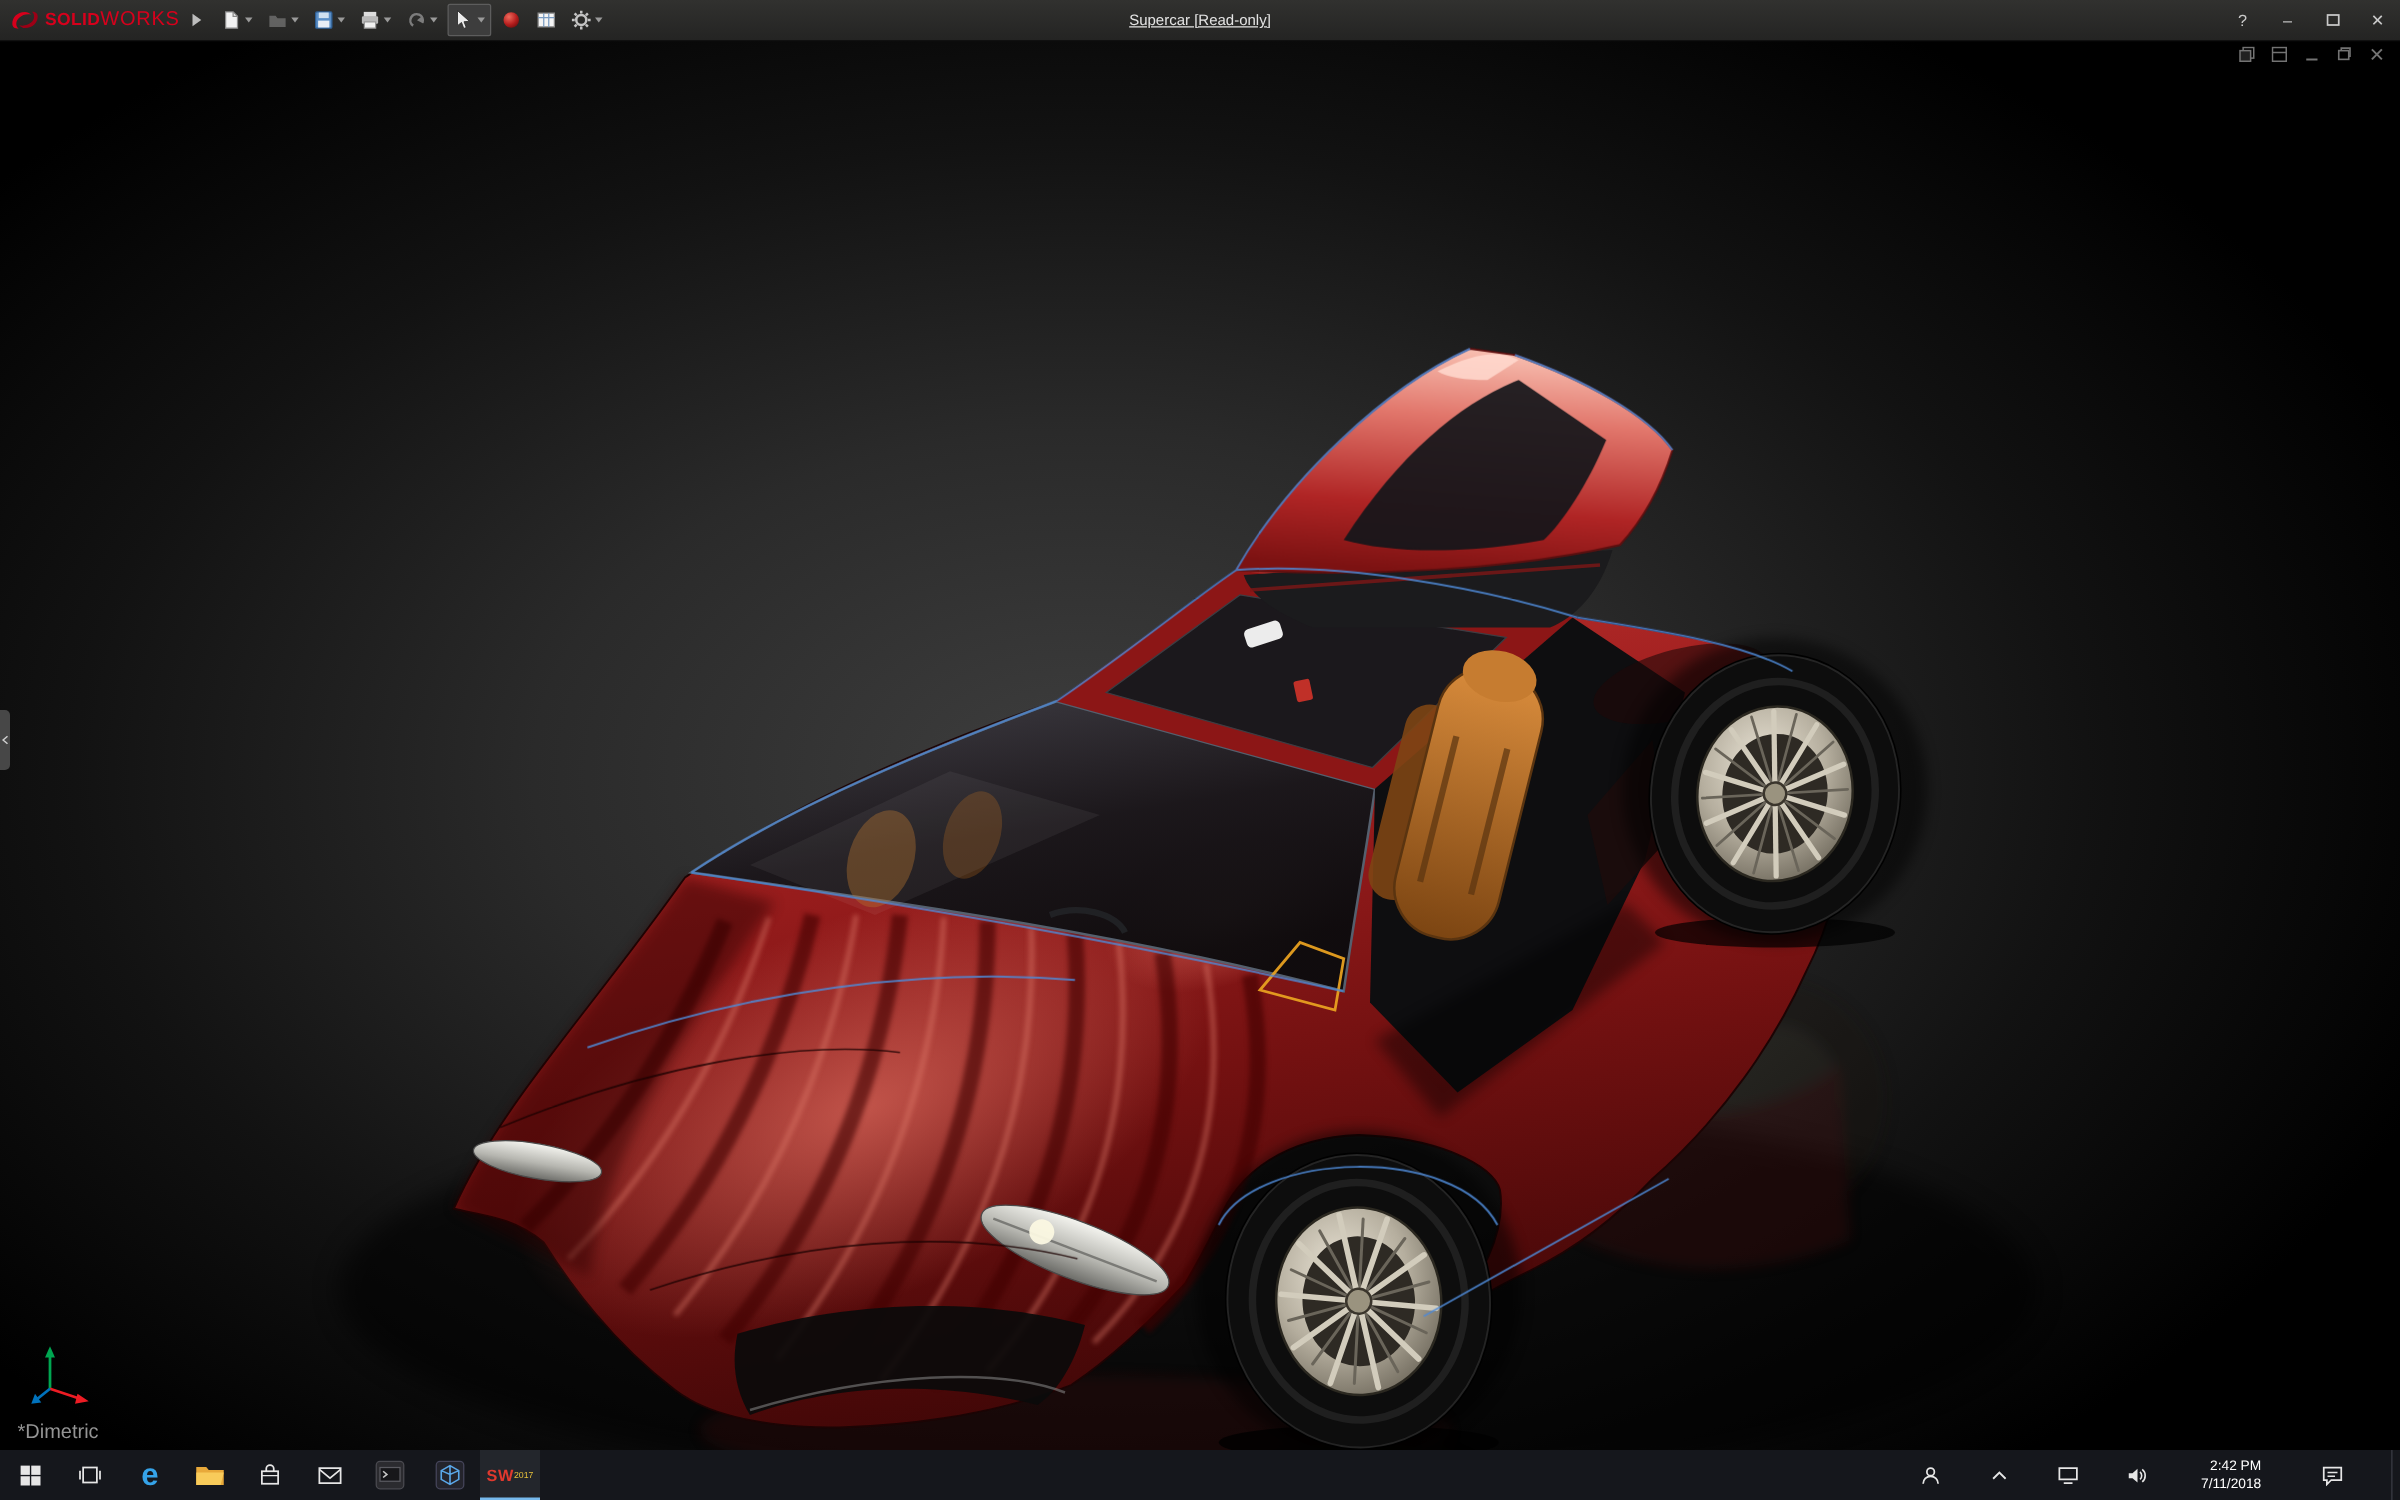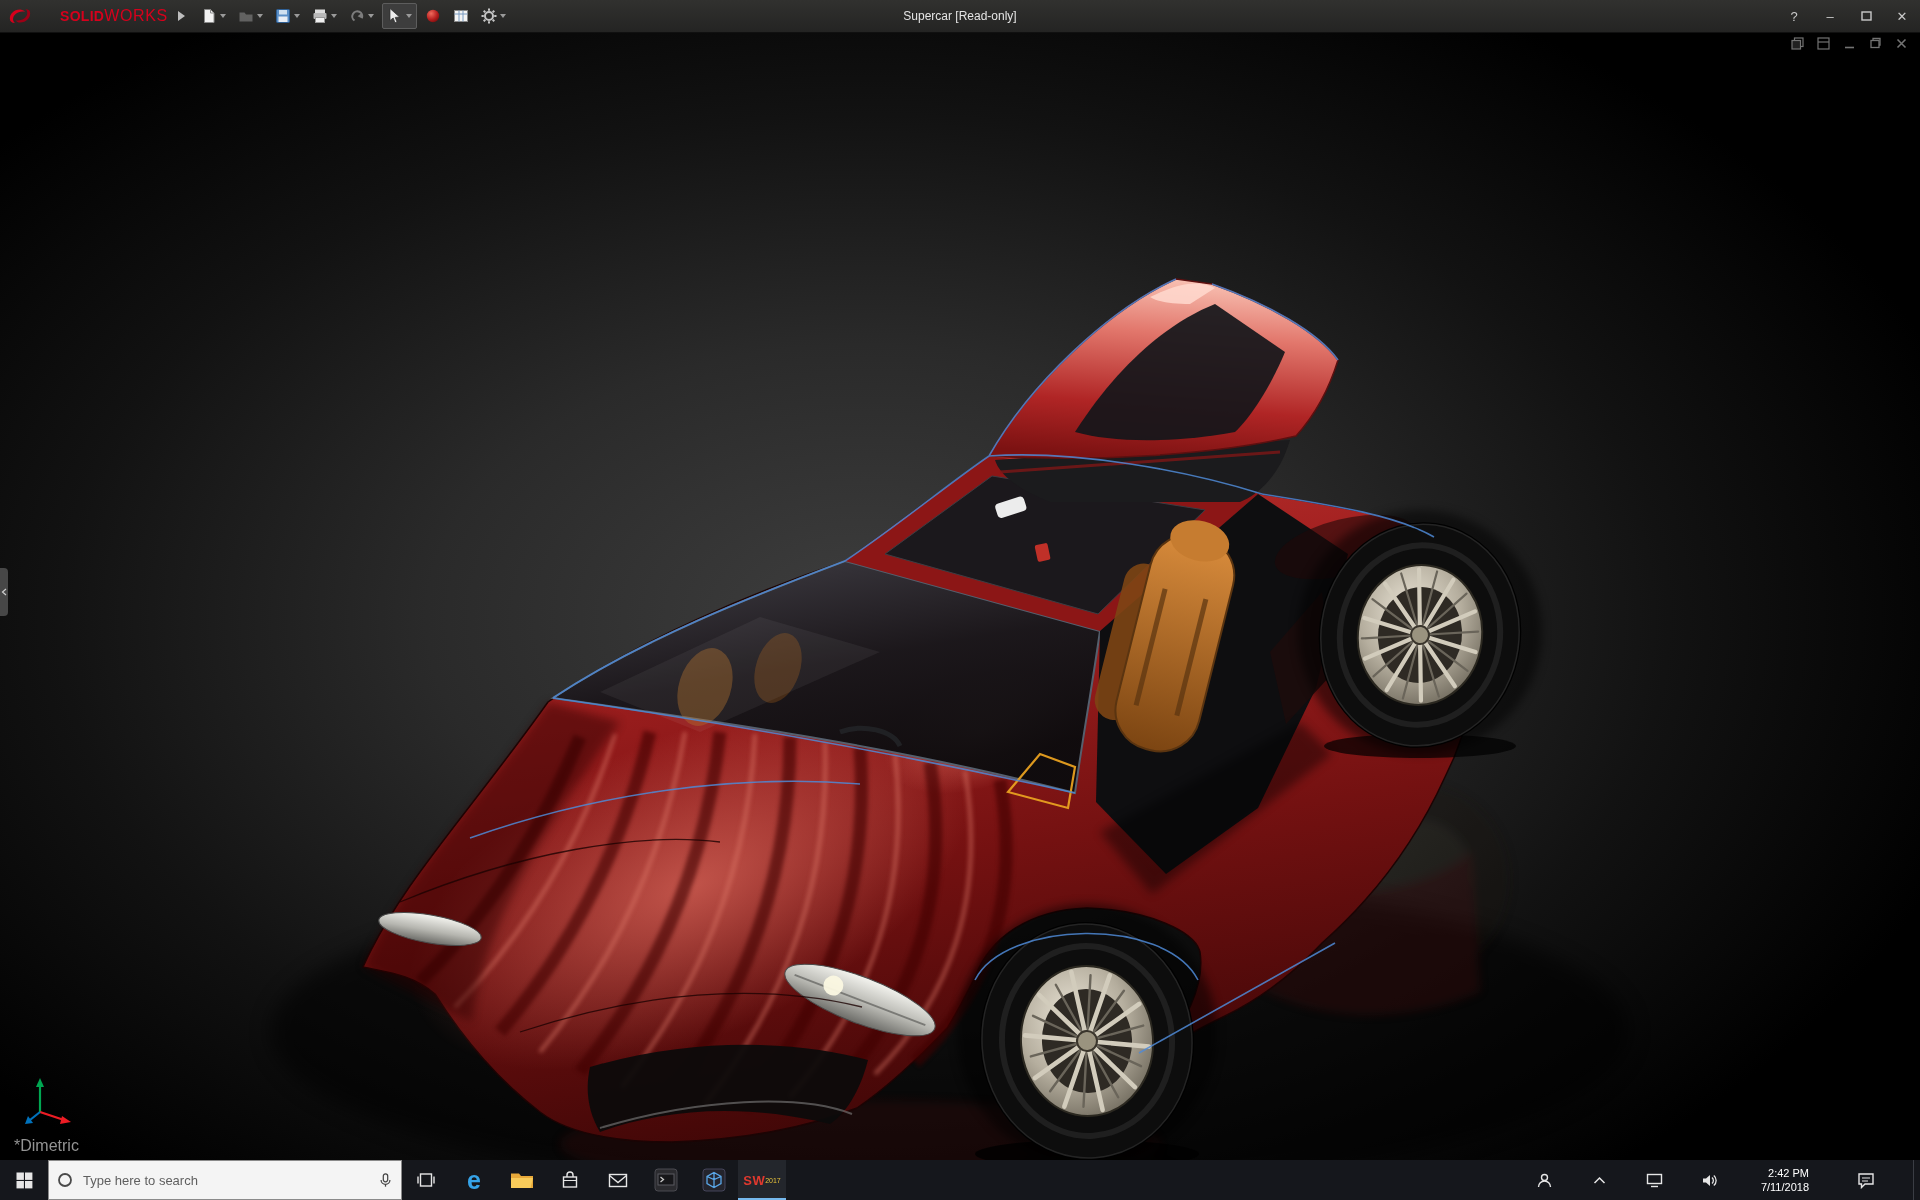--- a/index.html
+++ b/index.html
@@ -4,30 +4,30 @@
 <style>
   html,body{margin:0;padding:0;background:#000;}
   .screen{position:relative;width:1920px;height:1200px;overflow:hidden;
           font-family:"Liberation Sans",sans-serif;background:#000;user-select:none;}
 
   
   .titlebar{position:absolute;top:0;left:0;right:0;height:32px;
             background:linear-gradient(#31312f,#242423);
             border-bottom:1px solid #101010;display:flex;align-items:center;z-index:30;}
   .brand{display:flex;align-items:center;gap:4px;padding:0 6px 0 8px;}
-  .brand-solid{color:#d6001c;font-weight:bold;font-size:14px;letter-spacing:.3px;margin-left:24px;}
+  .brand-solid{color:#d6001c;font-weight:bold;font-size:14px;letter-spacing:.3px;}
   .brand-works{color:#d6001c;font-weight:normal;font-size:16px;letter-spacing:.6px;}
   .flyout-arrow{width:0;height:0;border-top:5px solid transparent;border-bottom:5px solid transparent;
                 border-left:7px solid #bdbdbd;margin:0 10px 0 4px;}
   .tbtn{height:24px;display:flex;align-items:center;gap:3px;padding:0 4px;margin:0 2px;border-radius:2px;}
   .tbtn.pressed{border:1px solid #5d5d5d;background:#3d3d3d;}
   .caret{width:0;height:0;border-left:3.5px solid transparent;border-right:3.5px solid transparent;
          border-top:4px solid #9a9a9a;}
   .title-center{position:absolute;left:50%;top:0;transform:translateX(-50%);height:32px;
-                display:flex;align-items:center;color:#e4e4e4;font-size:12px;}
+                display:flex;align-items:center;color:#e4e4e4;font-size:12px;text-decoration:underline;}
   .winbtns{margin-left:auto;display:flex;align-items:stretch;height:100%;}
   .winbtn{width:36px;display:flex;align-items:center;justify-content:center;color:#c9c9c9;font-size:13px;}
 
   
   .viewport{position:absolute;top:32px;left:0;width:1920px;height:1128px;
             background:radial-gradient(1150px 720px at 45% 52%, #3e3e3e 0%, #2a2a2a 38%, #121212 70%, #000 100%);}
   .docbtns{position:absolute;top:5px;right:12px;display:flex;gap:13px;align-items:center;opacity:.8;z-index:5;}
   .collapse-tab{position:absolute;left:0;top:536px;width:8px;height:48px;background:#474747;
                 border-radius:0 4px 4px 0;display:flex;align-items:center;justify-content:center;
                 color:#bbb;font-size:8px;z-index:5;}
@@ -447,31 +447,20 @@
   <div class="taskbar">
     <div class="tb-item">
       <svg width="17" height="17" viewBox="0 0 17 17">
         <rect x="0.5" y="0.5" width="7.4" height="7.4" fill="#e6e6e6"></rect>
         <rect x="9" y="0.5" width="7.4" height="7.4" fill="#e6e6e6"></rect>
         <rect x="0.5" y="9" width="7.4" height="7.4" fill="#e6e6e6"></rect>
         <rect x="9" y="9" width="7.4" height="7.4" fill="#e6e6e6"></rect>
       </svg>
     </div>
 
-    <div class="search">
-      <svg width="16" height="16" viewBox="0 0 16 16">
-        <circle cx="8" cy="8" r="6" fill="none" stroke="#4a4a4a" stroke-width="1.8"></circle>
-      </svg>
-      <input type="text" placeholder="Type here to search" style="">
-      <svg width="15" height="17" viewBox="0 0 17 17">
-        <rect x="6" y="1" width="5" height="9" rx="2.5" fill="none" stroke="#444" stroke-width="1.4"></rect>
-        <path d="M3.5 8 a5 5 0 0 0 10 0" fill="none" stroke="#444" stroke-width="1.4"></path>
-        <line x1="8.5" y1="13" x2="8.5" y2="15.5" stroke="#444" stroke-width="1.4"></line>
-      </svg>
-    </div>
 
     <div class="tb-item">
       <svg width="20" height="18" viewBox="0 0 20 18">
         <rect x="4.5" y="3" width="11" height="12" fill="none" stroke="#e6e6e6" stroke-width="1.4"></rect>
         <path d="M2 5.5 v7 M18 5.5 v7" stroke="#e6e6e6" stroke-width="1.4"></path>
       </svg>
     </div>
 
     <div class="tb-item">
       <span class="edge-e">e</span>

